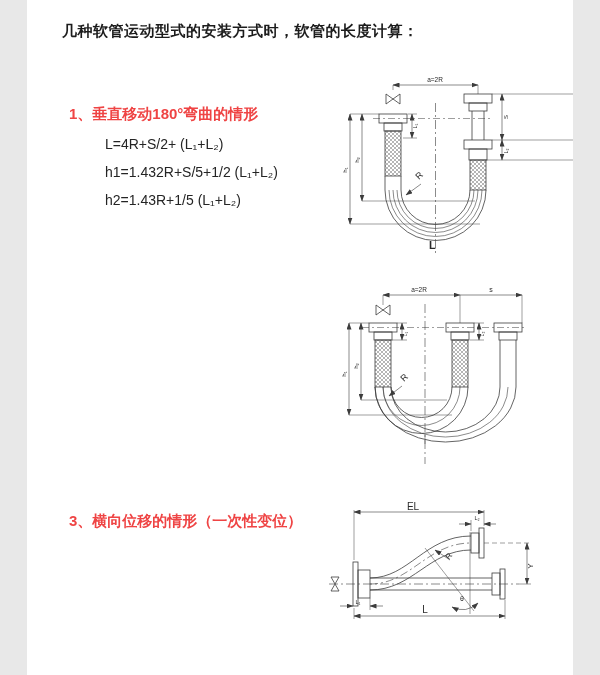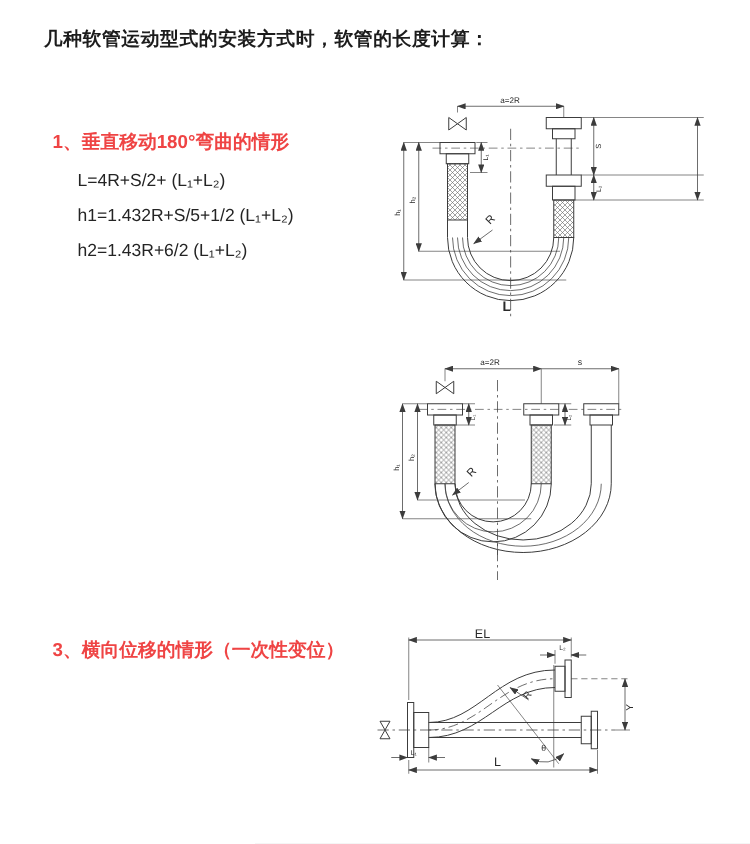--- a/index.html
+++ b/index.html
@@ -1,44 +1,44 @@
 <!DOCTYPE html>
 <html><head>
 <meta charset="utf-8">
 <style>
   html,body{margin:0;padding:0;background:#e8e8e8;}
   .page{
-    position:relative;width:600px;height:675px;background:#ffffff;
+    position:relative;width:546px;height:675px;background:#ffffff;
     font-family:"Liberation Sans","DejaVu Sans",sans-serif;color:#232323;
     overflow:hidden;margin:0 auto;
   }
   .doc-title{
     position:absolute;left:35px;top:22px;font-size:15px;font-weight:600;
     letter-spacing:0.5px;color:#1c1c1c;white-space:nowrap;
   }
   .section{position:absolute;left:42px;}
   .sec-heading{font-size:15px;font-weight:600;color:#ef4444;line-height:20px;white-space:nowrap;}
-  .formulas{margin-left:20px;margin-top:6px;}
+  .formulas{margin-left:36px;margin-top:6px;}
   .formula{font-size:14px;font-weight:500;line-height:28px;color:#242424;white-space:nowrap;}
   .diagram{position:absolute;}
   svg text{font-family:"Liberation Sans","DejaVu Sans",sans-serif;fill:#2a2a2a;}
 </style>
 </head>
 <body>
 
 <div class="page">
 
   <div class="doc-title">几种软管运动型式的安装方式时，软管的长度计算：</div>
 
   <div class="section" style="top:104px;">
     <div class="sec-heading">1、垂直移动180°弯曲的情形</div>
     <div class="formulas">
       <div class="formula">L=4R+S/2+ (L₁+L₂)</div>
       <div class="formula">h1=1.432R+S/5+1/2 (L₁+L₂)</div>
-      <div class="formula">h2=1.43R+6/2 (L₁+L₂)</div>
+      <div class="formula">h2=1.43R+1/5 (L₁+L₂)</div>
     </div>
   </div>
 
   <svg class="diagram" style="left:308px;top:68px;" width="284" height="192" viewBox="0 0 284 192">
     <defs>
       <marker id="a1e" markerUnits="userSpaceOnUse" markerWidth="7" markerHeight="5" refX="6.5" refY="2.5" orient="auto">
           <path d="M0,0 L7,2.5 L0,5 Z" fill="#3c3c3c"></path>
         </marker>
       <marker id="a1s" markerUnits="userSpaceOnUse" markerWidth="7" markerHeight="5" refX="6.5" refY="2.5" orient="auto-start-reverse">
           <path d="M0,0 L7,2.5 L0,5 Z" fill="#3c3c3c"></path>

